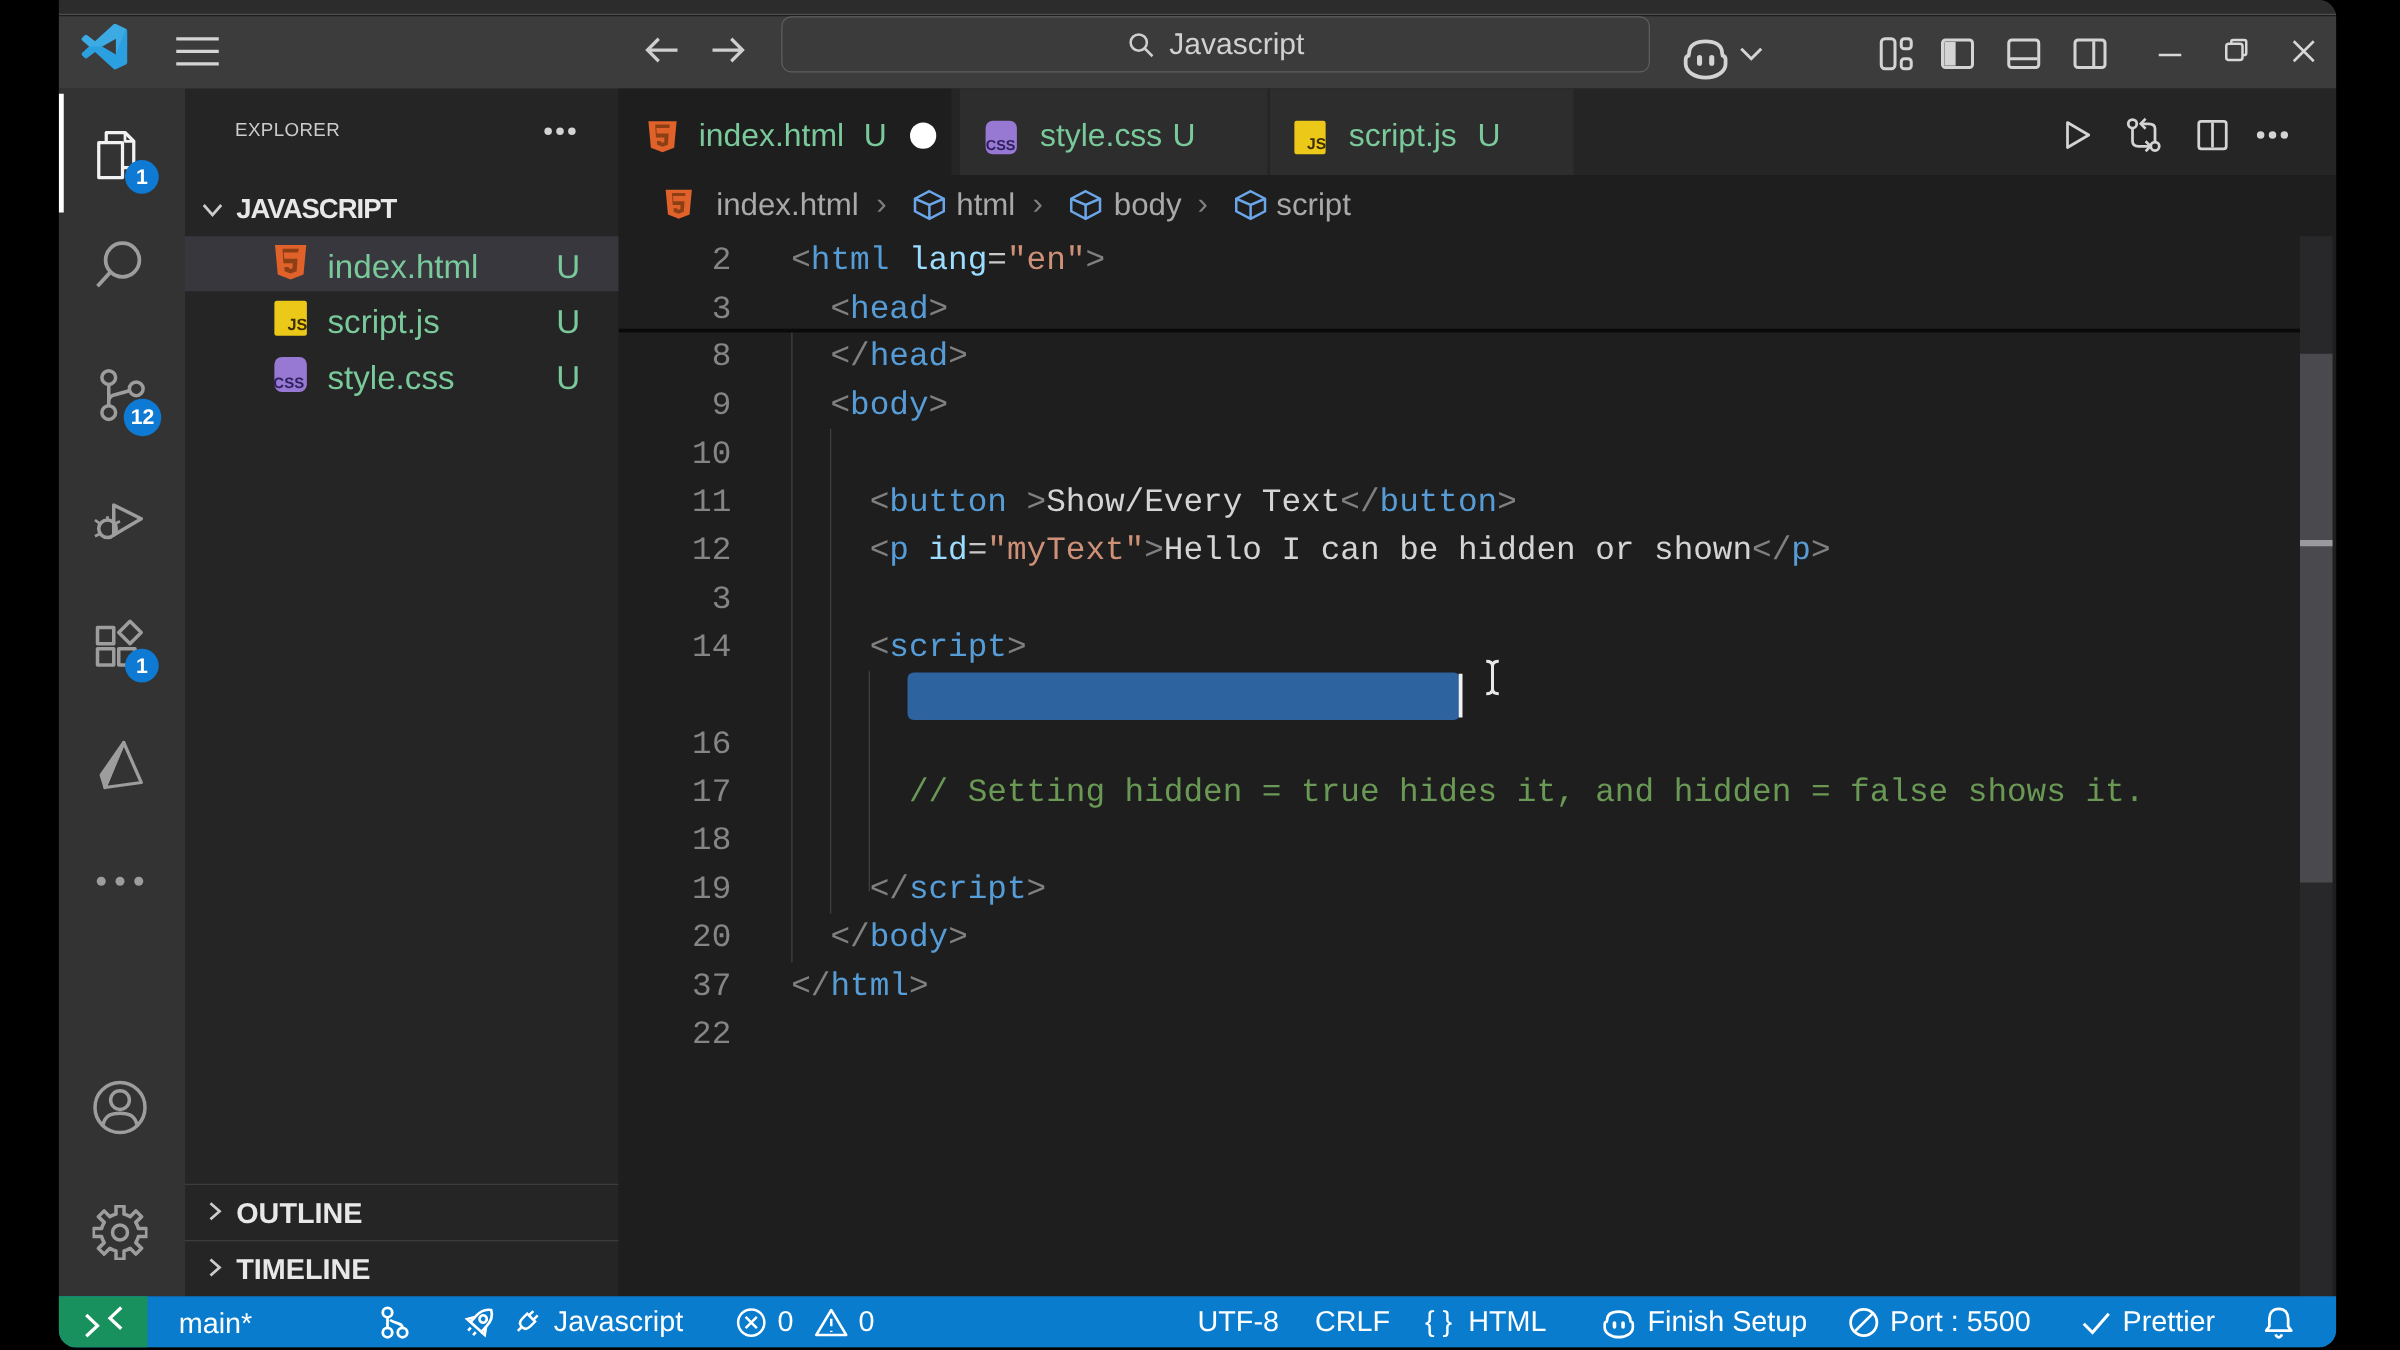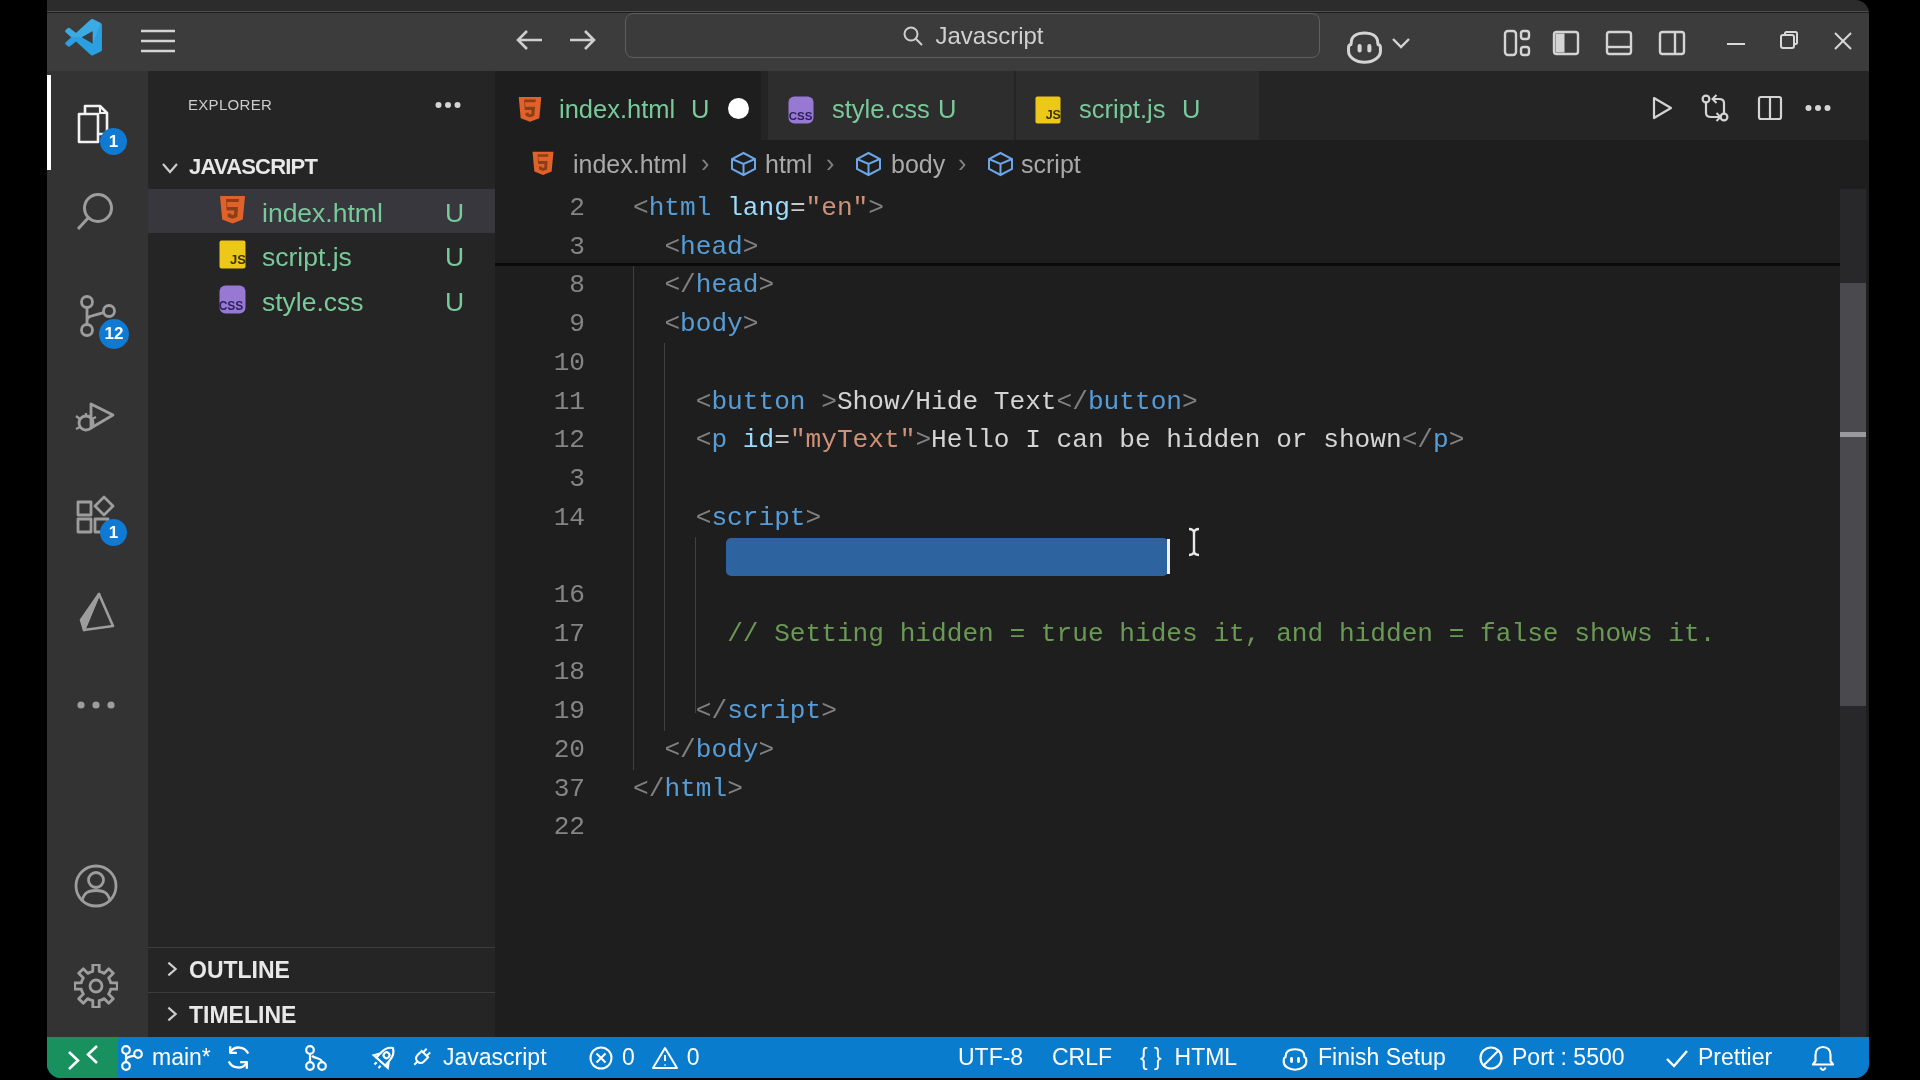--- a/index.html
+++ b/index.html
@@ -294,21 +294,21 @@
       <div class="guide" style="left:200px;top:348px;height:176px;"></div>
 
       <div class="abs" style="left:231px;top:348.5px;width:442px;height:38px;background:#2d639e;border-radius:5px;"></div>
 
       <div class="row" style="top:0;"><span class="ln">2</span><span class="ct"><span class="pu">&lt;</span><span class="tg">html</span> <span class="at">lang</span><span class="eq">=</span><span class="st">"en"</span><span class="pu">&gt;</span></span></div>
       <div class="row" style="top:38.7px;"><span class="ln">3</span><span class="ct">  <span class="pu">&lt;</span><span class="tg">head</span><span class="pu">&gt;</span></span></div>
       <div class="abs" style="left:0;top:74px;width:1348px;height:3px;background:#0a0a0a;"></div>
       <div class="row" style="top:77.4px;"><span class="ln">8</span><span class="ct">  <span class="pu">&lt;/</span><span class="tg">head</span><span class="pu">&gt;</span></span></div>
       <div class="row" style="top:116.1px;"><span class="ln">9</span><span class="ct">  <span class="pu">&lt;</span><span class="tg">body</span><span class="pu">&gt;</span></span></div>
       <div class="row" style="top:154.8px;text-decoration:underline;"><span class="ln">10</span></div>
-      <div class="row" style="top:193.5px;"><span class="ln">11</span><span class="ct">    <span class="pu">&lt;</span><span class="tg">button</span> <span class="pu">&gt;</span><span class="tx">Show/Hide Text</span><span class="pu">&lt;/</span><span class="tg">button</span><span class="pu">&gt;</span></span></div>
+      <div class="row" style="top:193.5px;"><span class="ln">11</span><span class="ct">    <span class="pu">&lt;</span><span class="tg">button</span> <span class="pu">&gt;</span><span class="tx">Show/Every Text</span><span class="pu">&lt;/</span><span class="tg">button</span><span class="pu">&gt;</span></span></div>
       <div class="row" style="top:232.2px;"><span class="ln">12</span><span class="ct">    <span class="pu">&lt;</span><span class="tg">p</span> <span class="at">id</span><span class="eq">=</span><span class="st">"myText"</span><span class="pu">&gt;</span><span class="tx">Hello I can be hidden or shown</span><span class="pu">&lt;/</span><span class="tg">p</span><span class="pu">&gt;</span></span></div>
       <div class="row" style="top:270.9px;"><span class="ln">3</span></div>
       <div class="row" style="top:309.6px;"><span class="ln">14</span><span class="ct">    <span class="pu">&lt;</span><span class="tg">script</span><span class="pu">&gt;</span></span></div>
       <div class="row" style="top:387px;"><span class="ln">16</span></div>
       <div class="row" style="top:425.7px;"><span class="ln">17</span><span class="ct">      <span class="cm">// Setting hidden = true hides it, and hidden = false shows it.</span></span></div>
       <div class="row" style="top:464.4px;"><span class="ln">18</span></div>
       <div class="row" style="top:503.1px;"><span class="ln">19</span><span class="ct">    <span class="pu">&lt;/</span><span class="tg">script</span><span class="pu">&gt;</span></span></div>
       <div class="row" style="top:541.8px;"><span class="ln">20</span><span class="ct">  <span class="pu">&lt;/</span><span class="tg">body</span><span class="pu">&gt;</span></span></div>
       <div class="row" style="top:580.5px;"><span class="ln">37</span><span class="ct"><span class="pu">&lt;/</span><span class="tg">html</span><span class="pu">&gt;</span></span></div>
       <div class="row" style="top:619.2px;"><span class="ln">22</span></div>
@@ -324,21 +324,21 @@
     <div class="abs" style="left:1345px;top:212px;width:26px;height:423px;background:#4a4a4e;"></div>
     <div class="abs" style="left:1345px;top:361px;width:26px;height:5px;background:#9a9a9e;"></div>
   </div>
   <div id="statusbar">
     <div id="remote">
       <svg class="abs" style="left:18px;top:7px" width="36" height="27" viewBox="0 0 36 27" fill="none" stroke="#ffffff" stroke-width="2.6">
         <path d="M4 8 L13 16.5 L4 25"></path>
         <path d="M32 2 L23 10.5 L32 19"></path>
       </svg>
     </div>
-    <div class="sitem" style="left:72px;">
+    <div class="sitem" style="left:96px;flex-direction:column;">
       <svg width="25" height="28" viewBox="0 0 25 28" fill="none" stroke="#ffffff" stroke-width="2.2">
         <circle cx="7" cy="6" r="3.8"></circle>
           <circle cx="7" cy="22" r="3.8"></circle>
           <circle cx="19" cy="10" r="3.8"></circle>
         <path d="M7 9.8 L7 18.2 M7 16 C7 12 12 13 15.8 11.5"></path>
       </svg>
       <span>main*</span>
       <svg style="margin-left:6px" width="27" height="27" viewBox="0 0 27 27" fill="none" stroke="#ffffff" stroke-width="2.3">
         <path d="M23.2 9.5 A10.3 10.3 0 0 0 5.2 8.2"></path>
         <path d="M5.2 2.2 L5.2 8.8 L11.8 8.8" stroke-linejoin="round"></path>

